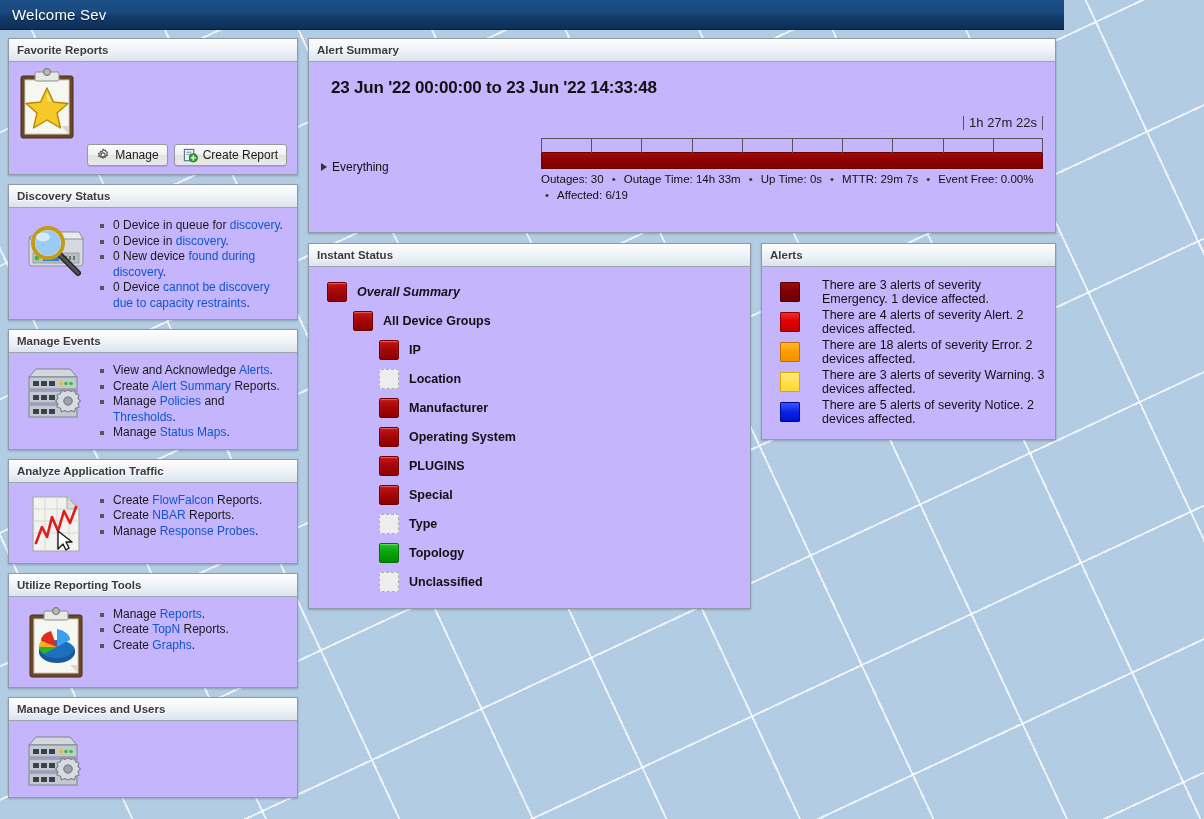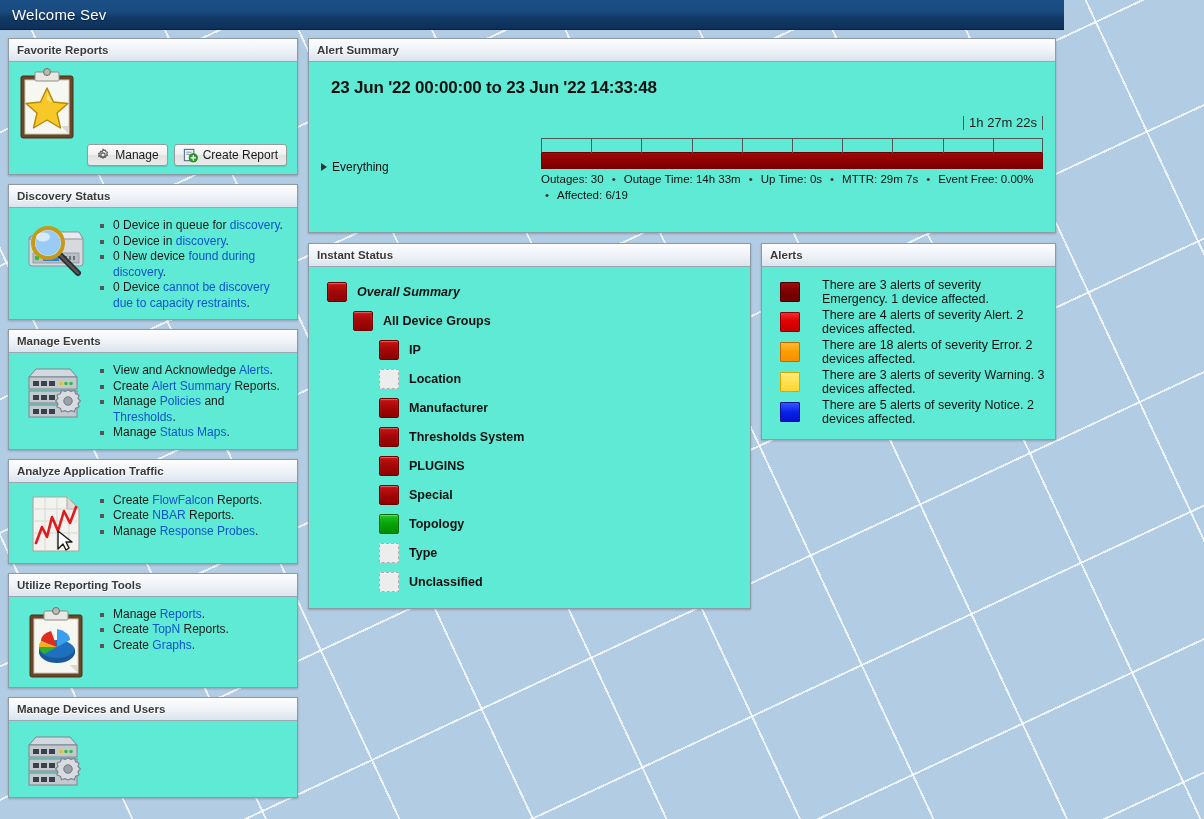--- a/index.html
+++ b/index.html
@@ -61,21 +61,21 @@
     height: 23px;
     background: linear-gradient(to bottom, #fdfdfe 0%, #eef2f7 55%, #dbe3ed 100%);
     border-bottom: 1px solid #9aa6b2;
     display: flex; align-items: center;
     padding: 0 8px;
   }
   .panel-head .ph-title {
     font-size: 11.5px; font-weight: bold; color: #3a3a3a;
     text-shadow: 0 1px 0 #fff;
   }
-  .panel-body { background: #5eead4; padding: 8px; }
+  .panel-body { background: #c4b5fd; padding: 8px; }
 
   
   .widget-row { display: flex; align-items: flex-start; }
   .widget-icon { width: 78px; flex: 0 0 78px; display: flex; justify-content: center; padding-top: 2px; }
   .widget-list { flex: 1; padding-top: 2px; }
   ul.bullets { margin: 0; padding-left: 16px; list-style: none; }
   ul.bullets li {
     font-size: 12px; color: #1a1a1a; line-height: 15.5px;
     margin-bottom: 0px; position: relative; padding-left: 2px;
   }
@@ -504,37 +504,37 @@
               <div class="tree-item" style="padding-left: 62px;">
                 <div class="sw empty"></div>
                 <span class="tree-label">Location</span>
               </div>
               <div class="tree-item" style="padding-left: 62px;">
                 <div class="sw red"></div>
                 <span class="tree-label">Manufacturer</span>
               </div>
               <div class="tree-item" style="padding-left: 62px;">
                 <div class="sw red"></div>
-                <span class="tree-label">Thresholds System</span>
+                <span class="tree-label">Operating System</span>
               </div>
               <div class="tree-item" style="padding-left: 62px;">
                 <div class="sw red"></div>
                 <span class="tree-label">PLUGINS</span>
               </div>
               <div class="tree-item" style="padding-left: 62px;">
                 <div class="sw red"></div>
                 <span class="tree-label">Special</span>
+              </div>
+              <div class="tree-item" style="padding-left: 62px;">
+                <div class="sw empty"></div>
+                <span class="tree-label">Type</span>
               </div>
               <div class="tree-item" style="padding-left: 62px;">
                 <div class="sw green"></div>
                 <span class="tree-label">Topology</span>
-              </div>
-              <div class="tree-item" style="padding-left: 62px;">
-                <div class="sw empty"></div>
-                <span class="tree-label">Type</span>
               </div>
               <div class="tree-item" style="padding-left: 62px;">
                 <div class="sw empty"></div>
                 <span class="tree-label">Unclassified</span>
               </div>
             </div>
         </div>
 
         <div class="panel" id="alerts-panel">
           <div class="panel-head">

